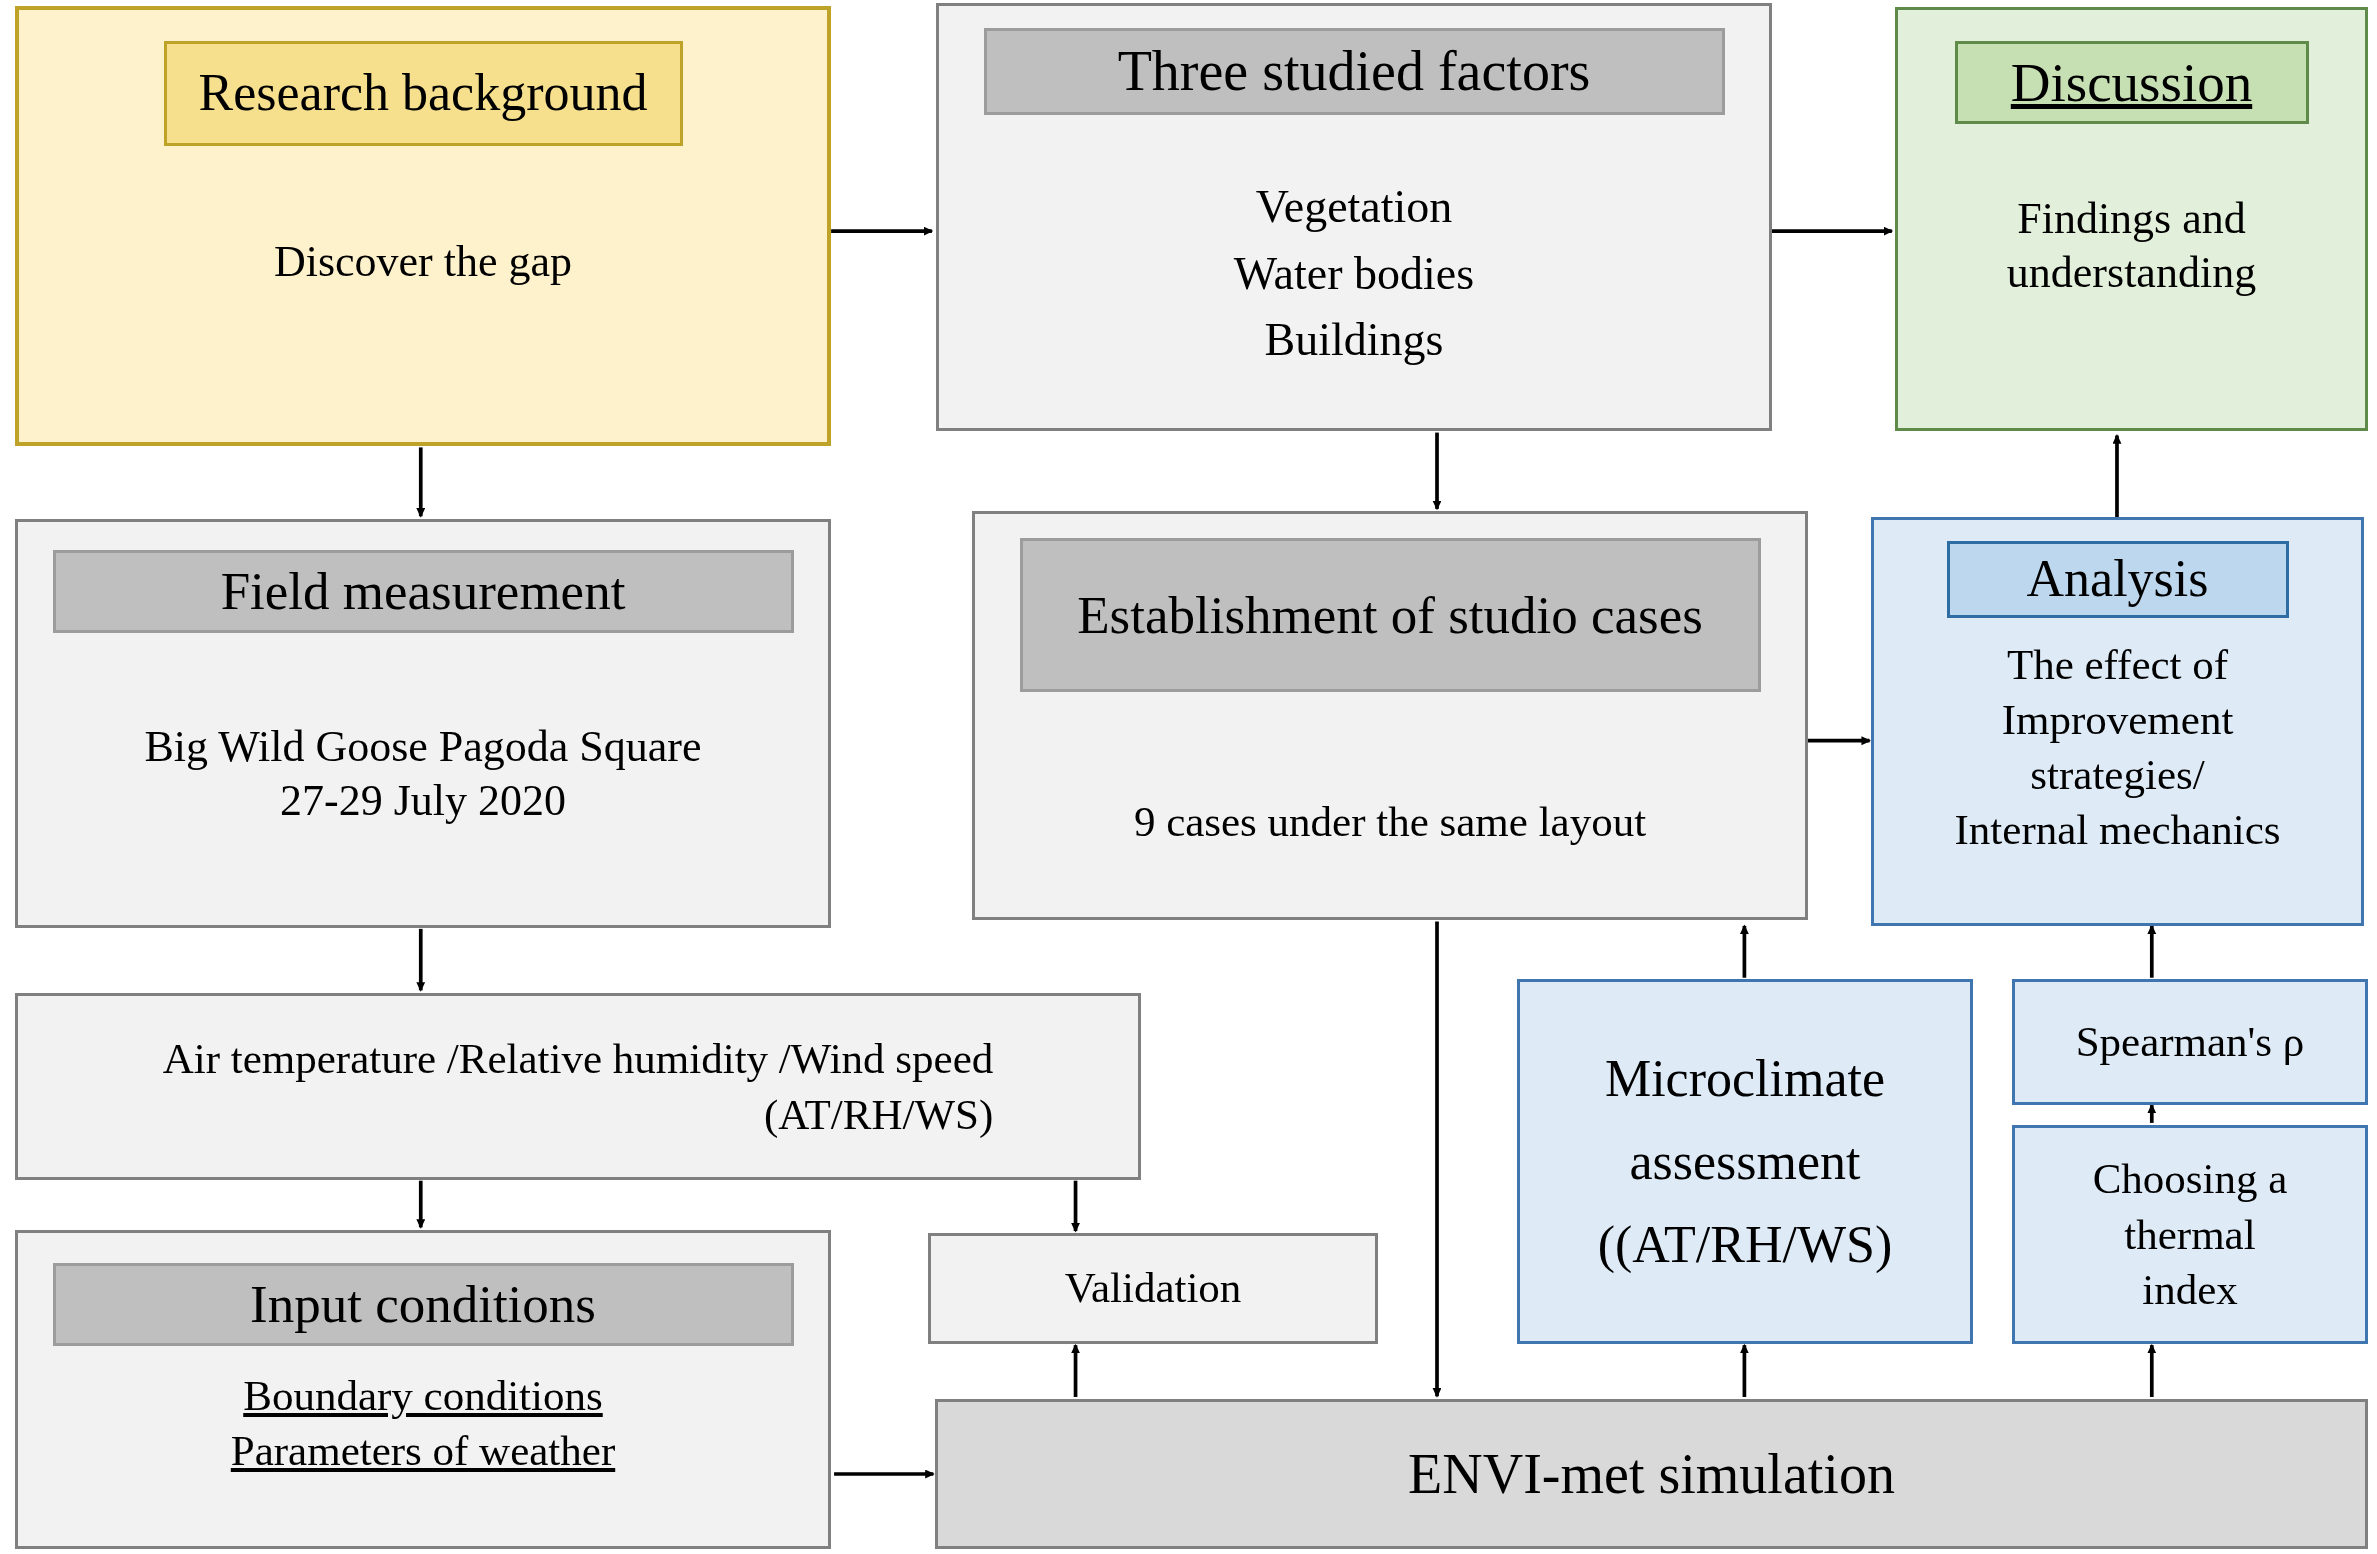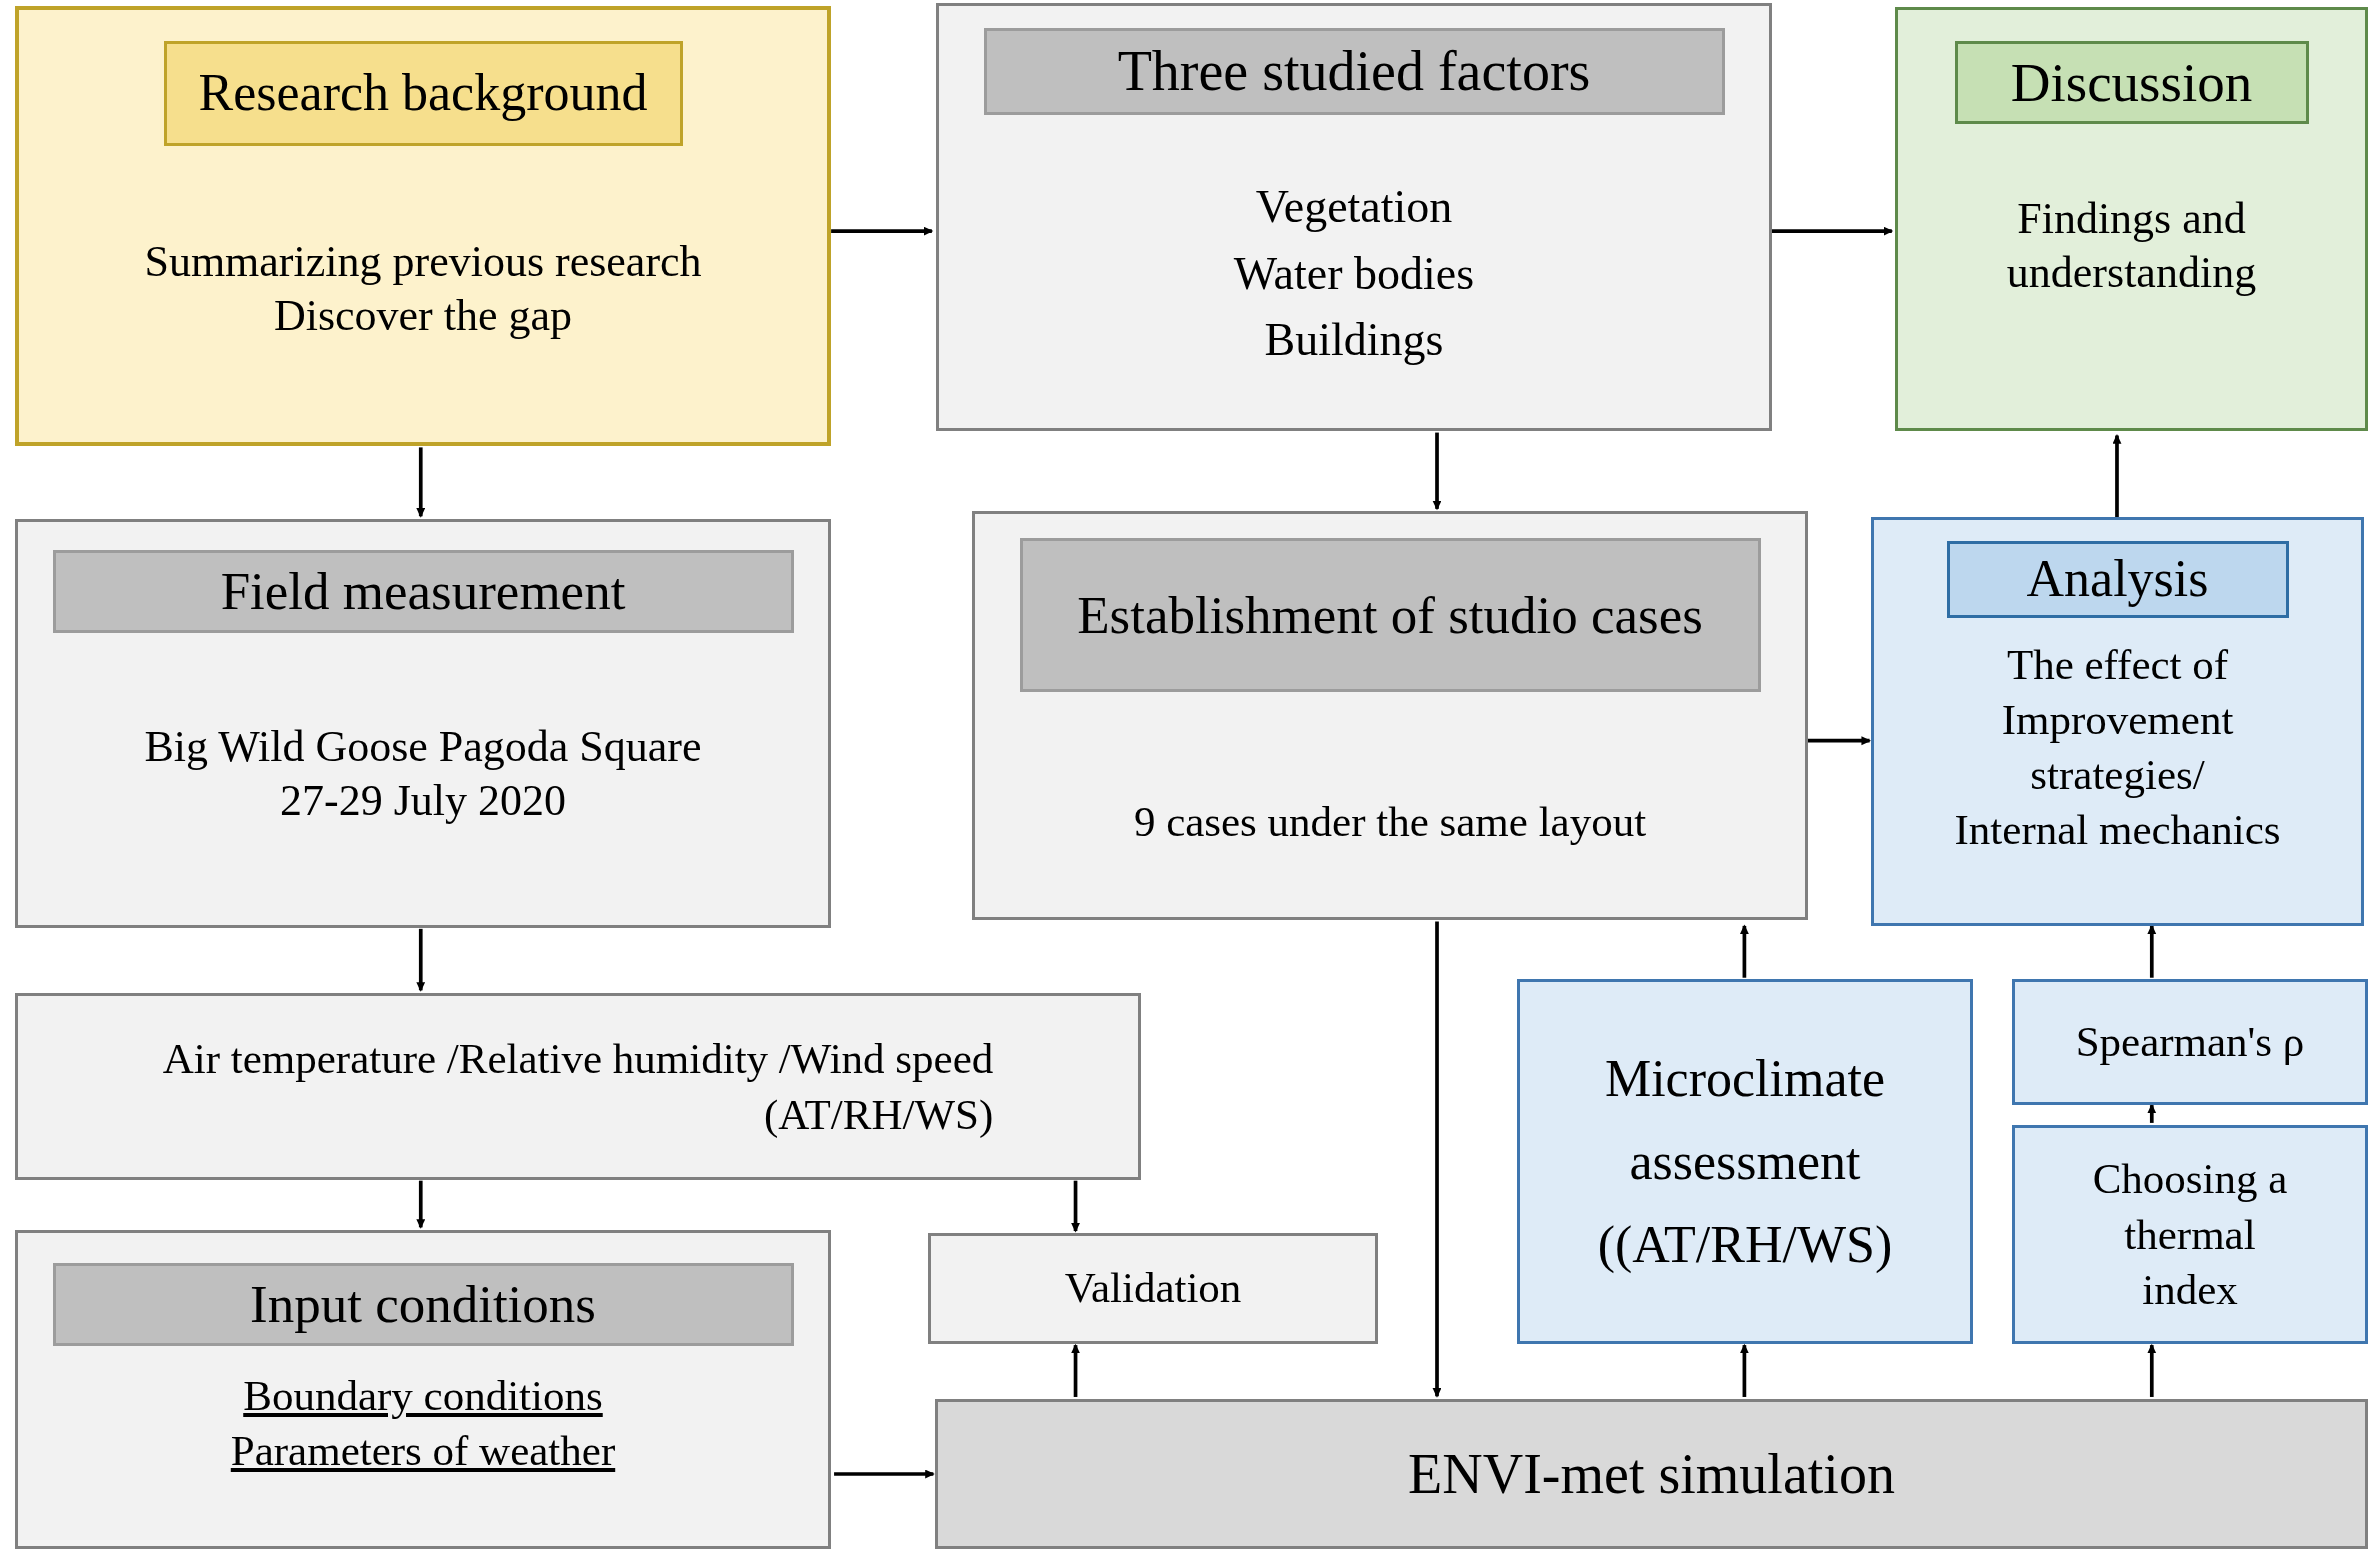--- a/index.html
+++ b/index.html
@@ -77,36 +77,35 @@
 
       <line x1="2355" y1="1320" x2="2355" y2="1250"></line>
 
       <line x1="2905" y1="1320" x2="2905" y2="1250"></line>
     </g>
   </svg>
 
   <div class="box yellow" style="left:15px;top:6px;width:816px;height:440px;">
     <div class="hdr" style="margin-top:31px;width:519px;height:105px;font-size:52px;">Research background</div>
     <div class="body-txt" style="margin-top:89px;font-size:44px;">
-      <div>Summarizing previous research</div>
       <div>Discover the gap</div>
     </div>
   </div>
 
   <div class="box gray" style="left:936px;top:3px;width:836px;height:428px;">
     <div class="hdr" style="margin-top:22px;width:741px;height:87px;font-size:56px;">Three studied factors</div>
     <div class="body-txt" style="margin-top:59px;font-size:46px;line-height:1.45;">
       <div>Vegetation</div>
       <div>Water bodies</div>
       <div>Buildings</div>
     </div>
   </div>
 
   <div class="box green" style="left:1895px;top:7.4px;width:473px;height:424px;">
-    <div class="hdr" style="margin-top:31px;width:354px;height:83px;font-size:55px;">Discussion</div>
+    <div class="hdr" style="margin-top:31px;width:354px;height:83px;font-size:55px;text-decoration:underline;">Discussion</div>
     <div class="body-txt" style="margin-top:68px;font-size:44px;">
       <div>Findings and</div>
       <div>understanding</div>
     </div>
   </div>
 
   <div class="box gray" style="left:15px;top:519px;width:816px;height:409px;">
     <div class="hdr" style="margin-top:28px;width:741px;height:83px;font-size:53px;">Field  measurement</div>
     <div class="body-txt" style="margin-top:87px;font-size:44px;">
       <div>Big Wild Goose Pagoda Square</div>

